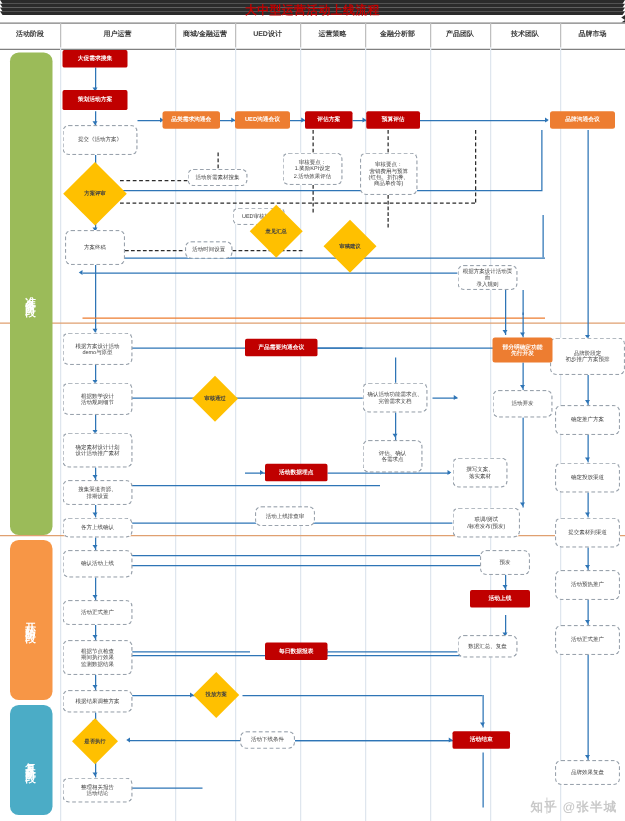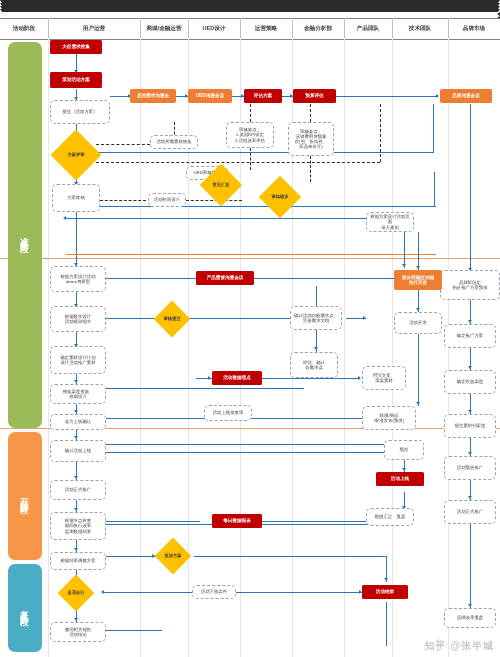--- a/index.html
+++ b/index.html
@@ -61,20 +61,21 @@
   
   .wm{position:absolute;right:6px;bottom:4px;font-size:10px;color:#c9c9c9;
       font-weight:bold;letter-spacing:1px;}
   .wm-sep{position:absolute;right:62px;bottom:6px;width:1px;height:13px;background:#d8d8d8;}
 </style>
 </head>
 <body>
 
 <div id="canvas">
 
+  <div class="title">大中型运营活动上线流程</div>
 
   <div class="hdr-band"></div>
   <div class="hdr-cell" style="left:0;width:48px;">活动阶段</div>
   <div class="hdr-cell" style="left:48px;width:92px;">用户运营</div>
   <div class="hdr-cell" style="left:140px;width:48px;">商城/金融运营</div>
   <div class="hdr-cell" style="left:188px;width:52px;">UED设计</div>
   <div class="hdr-cell" style="left:240px;width:52px;">运营策略</div>
   <div class="hdr-cell" style="left:292px;width:52px;">金融分析部</div>
   <div class="hdr-cell" style="left:344px;width:48px;">产品团队</div>
   <div class="hdr-cell" style="left:392px;width:56px;">技术团队</div>

